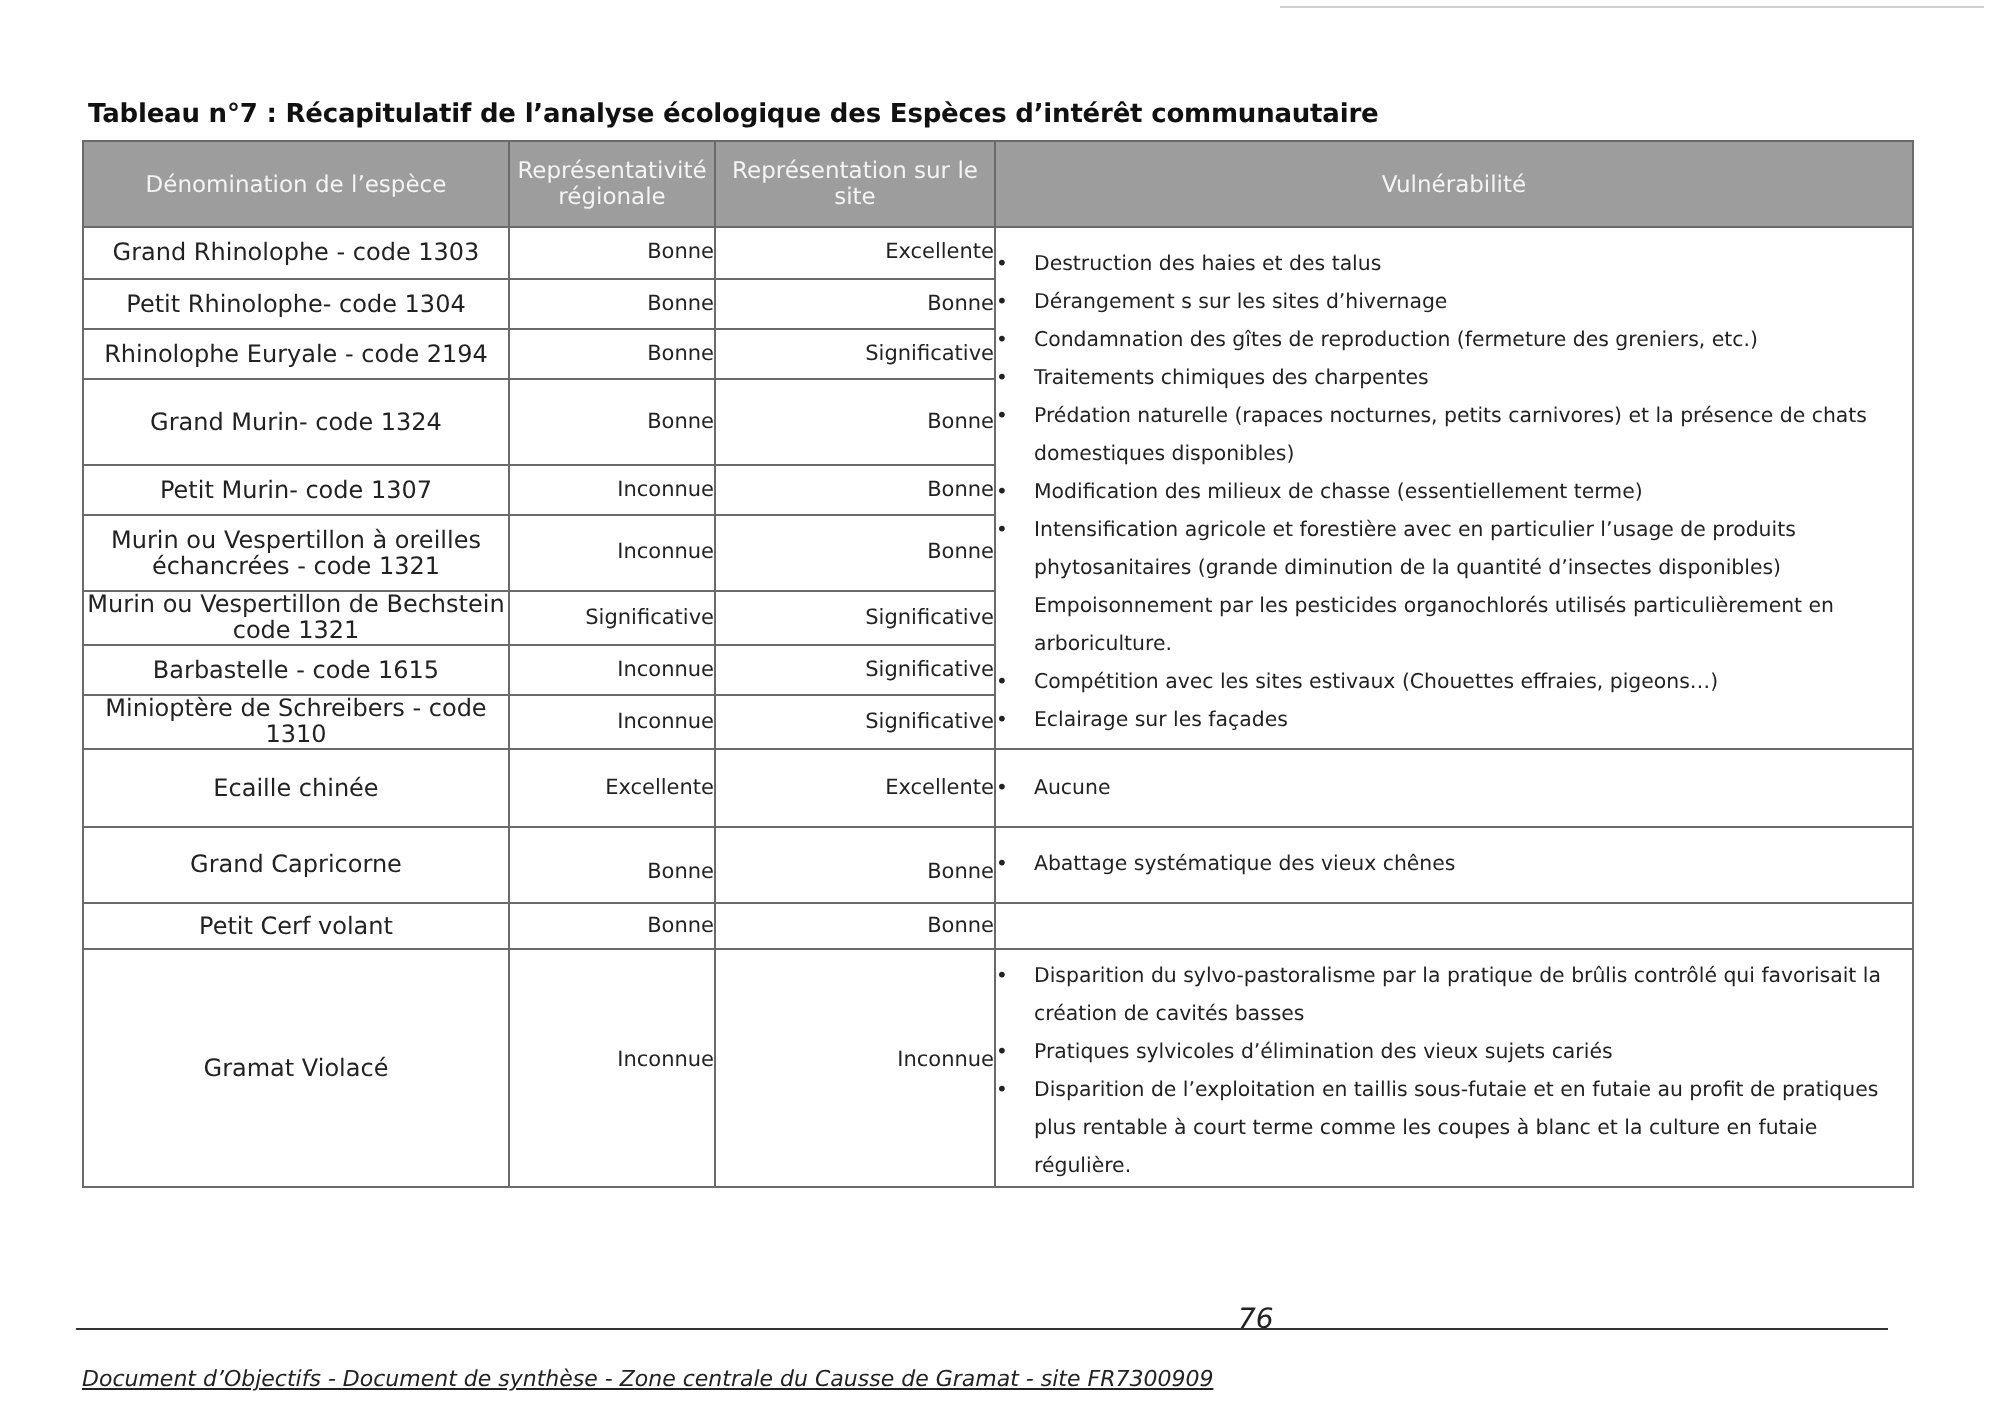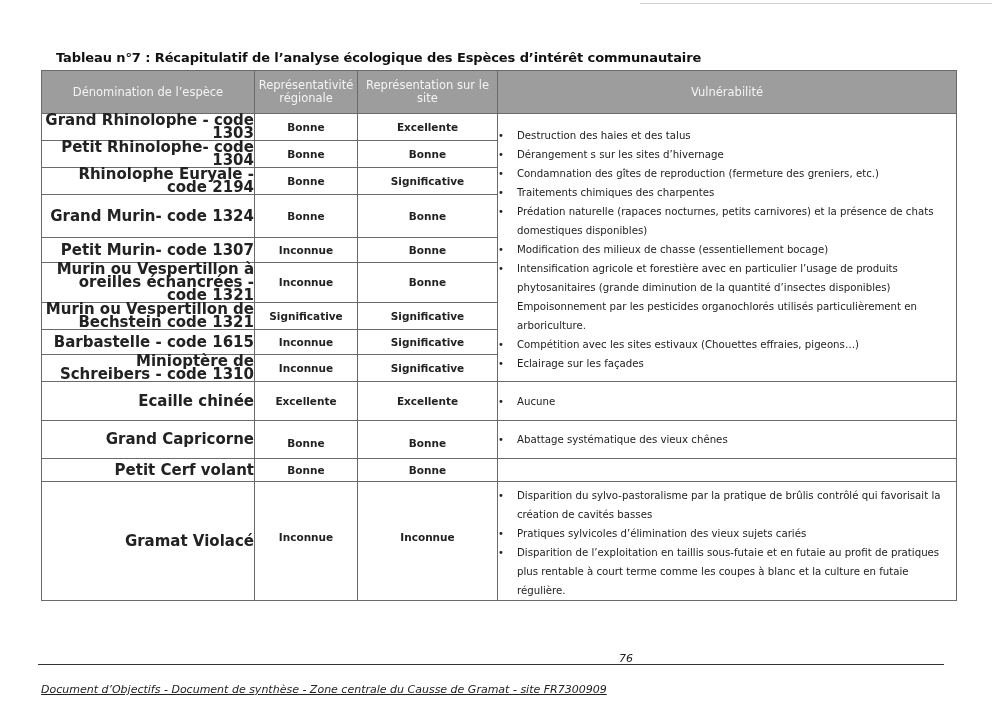--- a/index.html
+++ b/index.html
@@ -4,47 +4,47 @@
 <style>
   html, body { margin: 0; padding: 0; }
   body {
     width: 1000px; height: 707px; background: #ffffff; position: relative; overflow: hidden;
     font-family: "DejaVu Sans", sans-serif; color: #1e1e1e;
   }
   .top-rule {
     position: absolute; left: 640px; top: 3px; width: 352px; height: 1px; background: #cfcfcf;
   }
   .caption {
-    position: absolute; left: 56px; top: 50px; font-size: 13px; font-weight: bold; color: #111;
+    position: absolute; left: 44px; top: 50px; font-size: 13px; font-weight: bold; color: #111;
     letter-spacing: -0.1px; white-space: nowrap;
   }
   table.main {
     position: absolute; left: 41px; top: 70px; width: 915px;
     border-collapse: collapse; table-layout: fixed;
   }
   table.main th, table.main td {
     border: 1px solid #6a6a6a; padding: 0; vertical-align: middle;
   }
   table.main th {
     background: #9d9d9d; color: #f4f4f4; font-weight: normal; font-size: 11.5px;
     line-height: 13px; text-align: center; height: 42px;
   }
-  td.species { text-align: right; font-size: 15px; font-weight: bold; color: #222; line-height: 13px; }
-  td.val { text-align: center; font-size: 10.5px; color: #222; line-height: 13px; vertical-align: top; padding-top: 4px; font-weight: bold; }
+  td.species { text-align: center; font-size: 12px; font-weight: normal; color: #222; line-height: 13px; }
+  td.val { text-align: right; font-size: 10.5px; color: #222; line-height: 13px; vertical-align: top; padding-top: 4px; }
   td.vuln { vertical-align: top; font-size: 10.2px; color: #222; line-height: 19px; padding: 2px 6px 2px 8px; }
   ul.vlist { list-style: none; margin: 0; padding: 0; }
   ul.vlist li { position: relative; padding-left: 19px; }
   ul.vlist li .bullet { position: absolute; left: 0; top: 0; font-size: 10px; }
   .footer {
     position: absolute; left: 41px; top: 683px; font-size: 11px; font-style: italic; color: #222; white-space: nowrap;
     font-family: "DejaVu Sans", sans-serif;
     text-decoration: underline;
   }
   .page-num {
-    position: absolute; left: 619px; top: 652px; font-size: 11px; font-style: italic; color: #222;
+    position: absolute; left: 619px; top: 652px; font-size: 14px; font-style: italic; color: #222;
   }
   .footer-rule {
     position: absolute; left: 38px; top: 664px; width: 906px; height: 1px; background: #333;
   }
 </style>
 </head>
 <body>
 
 <div class="top-rule"></div>
 
@@ -70,21 +70,21 @@
       <td class="species">Grand Rhinolophe - code 1303</td>
       <td class="val">Bonne</td>
       <td class="val">Excellente</td>
       <td class="vuln" rowspan="9" style="padding-top:4px">
         <ul class="vlist">
           <li><span class="bullet">•</span><span>Destruction des haies et des talus</span></li>
           <li><span class="bullet">•</span><span>Dérangement s sur les sites d’hivernage</span></li>
           <li><span class="bullet">•</span><span>Condamnation des gîtes de reproduction (fermeture des greniers, etc.)</span></li>
           <li><span class="bullet">•</span><span>Traitements chimiques des charpentes</span></li>
           <li><span class="bullet">•</span><span>Prédation naturelle (rapaces nocturnes, petits carnivores) et la présence de chats domestiques disponibles)</span></li>
-          <li><span class="bullet">•</span><span>Modification des milieux de chasse (essentiellement bocage)</span></li>
+          <li><span class="bullet">•</span><span>Modification des milieux de chasse (essentiellement terme)</span></li>
           <li><span class="bullet">•</span><span>Intensification agricole et forestière avec en particulier l’usage de produits phytosanitaires (grande diminution de la quantité d’insectes disponibles)</span></li>
           <li class="nobullet"><span>Empoisonnement par les pesticides organochlorés utilisés particulièrement en arboriculture.</span></li>
           <li><span class="bullet">•</span><span>Compétition avec les sites estivaux (Chouettes effraies, pigeons…)</span></li>
           <li><span class="bullet">•</span><span>Eclairage sur les façades</span></li>
         </ul>
       </td>
     </tr>
     <tr style="height:25px">
       <td class="species">Petit Rhinolophe- code 1304</td>
       <td class="val">Bonne</td>

